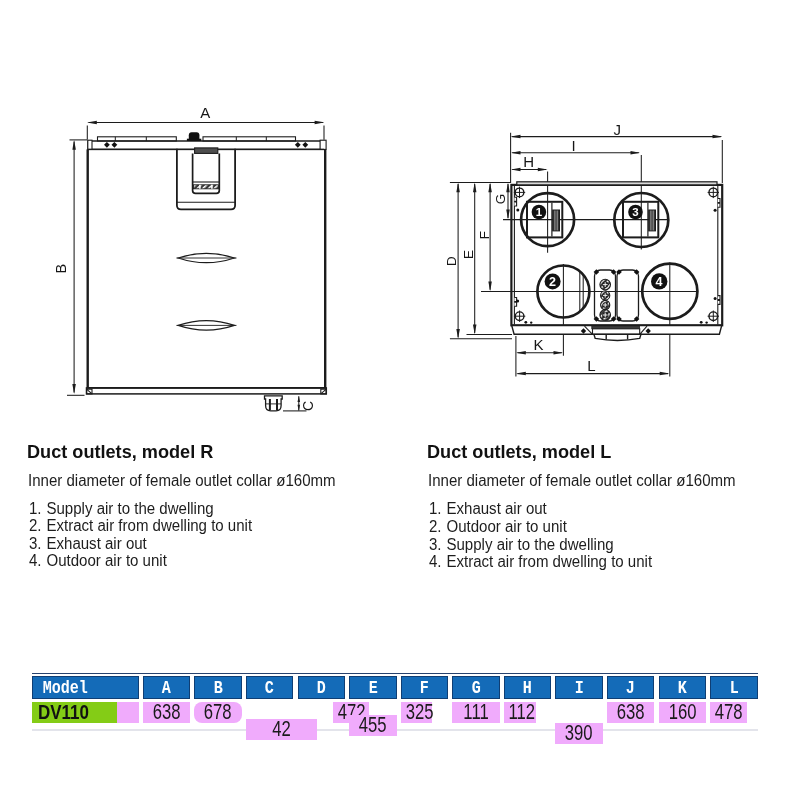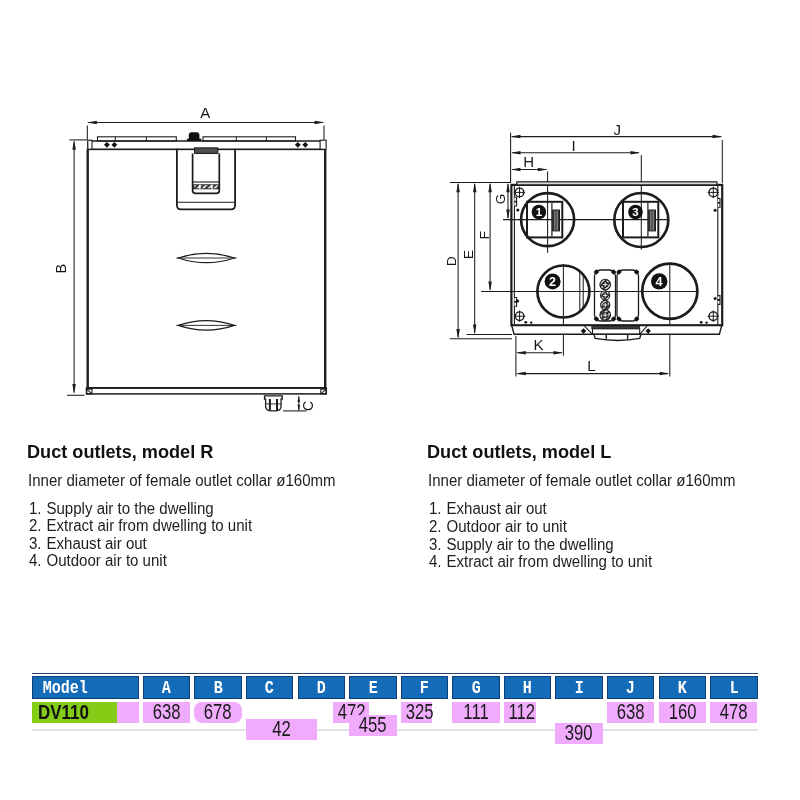--- a/index.html
+++ b/index.html
@@ -319,13 +319,13 @@
 <div class="abs dc" style="left:194.37px;width:47.5px;text-align:center;border-radius:8px;"><span class="vt">678</span></div>
 <div class="abs dc" style="left:245.94px;width:71px;text-align:center;margin-top:17px;"><span class="vt">42</span></div>
 <div class="abs dc" style="left:296px;width:36px;text-align:center;margin-left:37px;"><span class="vt">472</span></div>
 <div class="abs dc" style="left:349.08px;width:47.5px;text-align:center;margin-top:13px;"><span class="vt">455</span></div>
 <div class="abs dc" style="left:400.65px;width:31px;text-align:center;"><span class="vt">325</span></div>
 <div class="abs dc" style="left:452.22px;width:47.5px;text-align:center;"><span class="vt">111</span></div>
 <div class="abs dc" style="left:503.79px;width:32px;text-align:center;"><span class="vt">112</span></div>
 <div class="abs dc" style="left:555.36px;width:47.5px;text-align:center;margin-top:21px;"><span class="vt">390</span></div>
 <div class="abs dc" style="left:606.93px;width:47.5px;text-align:center;"><span class="vt">638</span></div>
 <div class="abs dc" style="left:658.50px;width:47.5px;text-align:center;"><span class="vt">160</span></div>
-<div class="abs dc" style="left:710.07px;width:47px;text-align:center;"><span class="vt">478</span></div>
+<div class="abs dc" style="left:710.07px;width:37px;text-align:center;"><span class="vt">478</span></div>
 
 </body></html>

